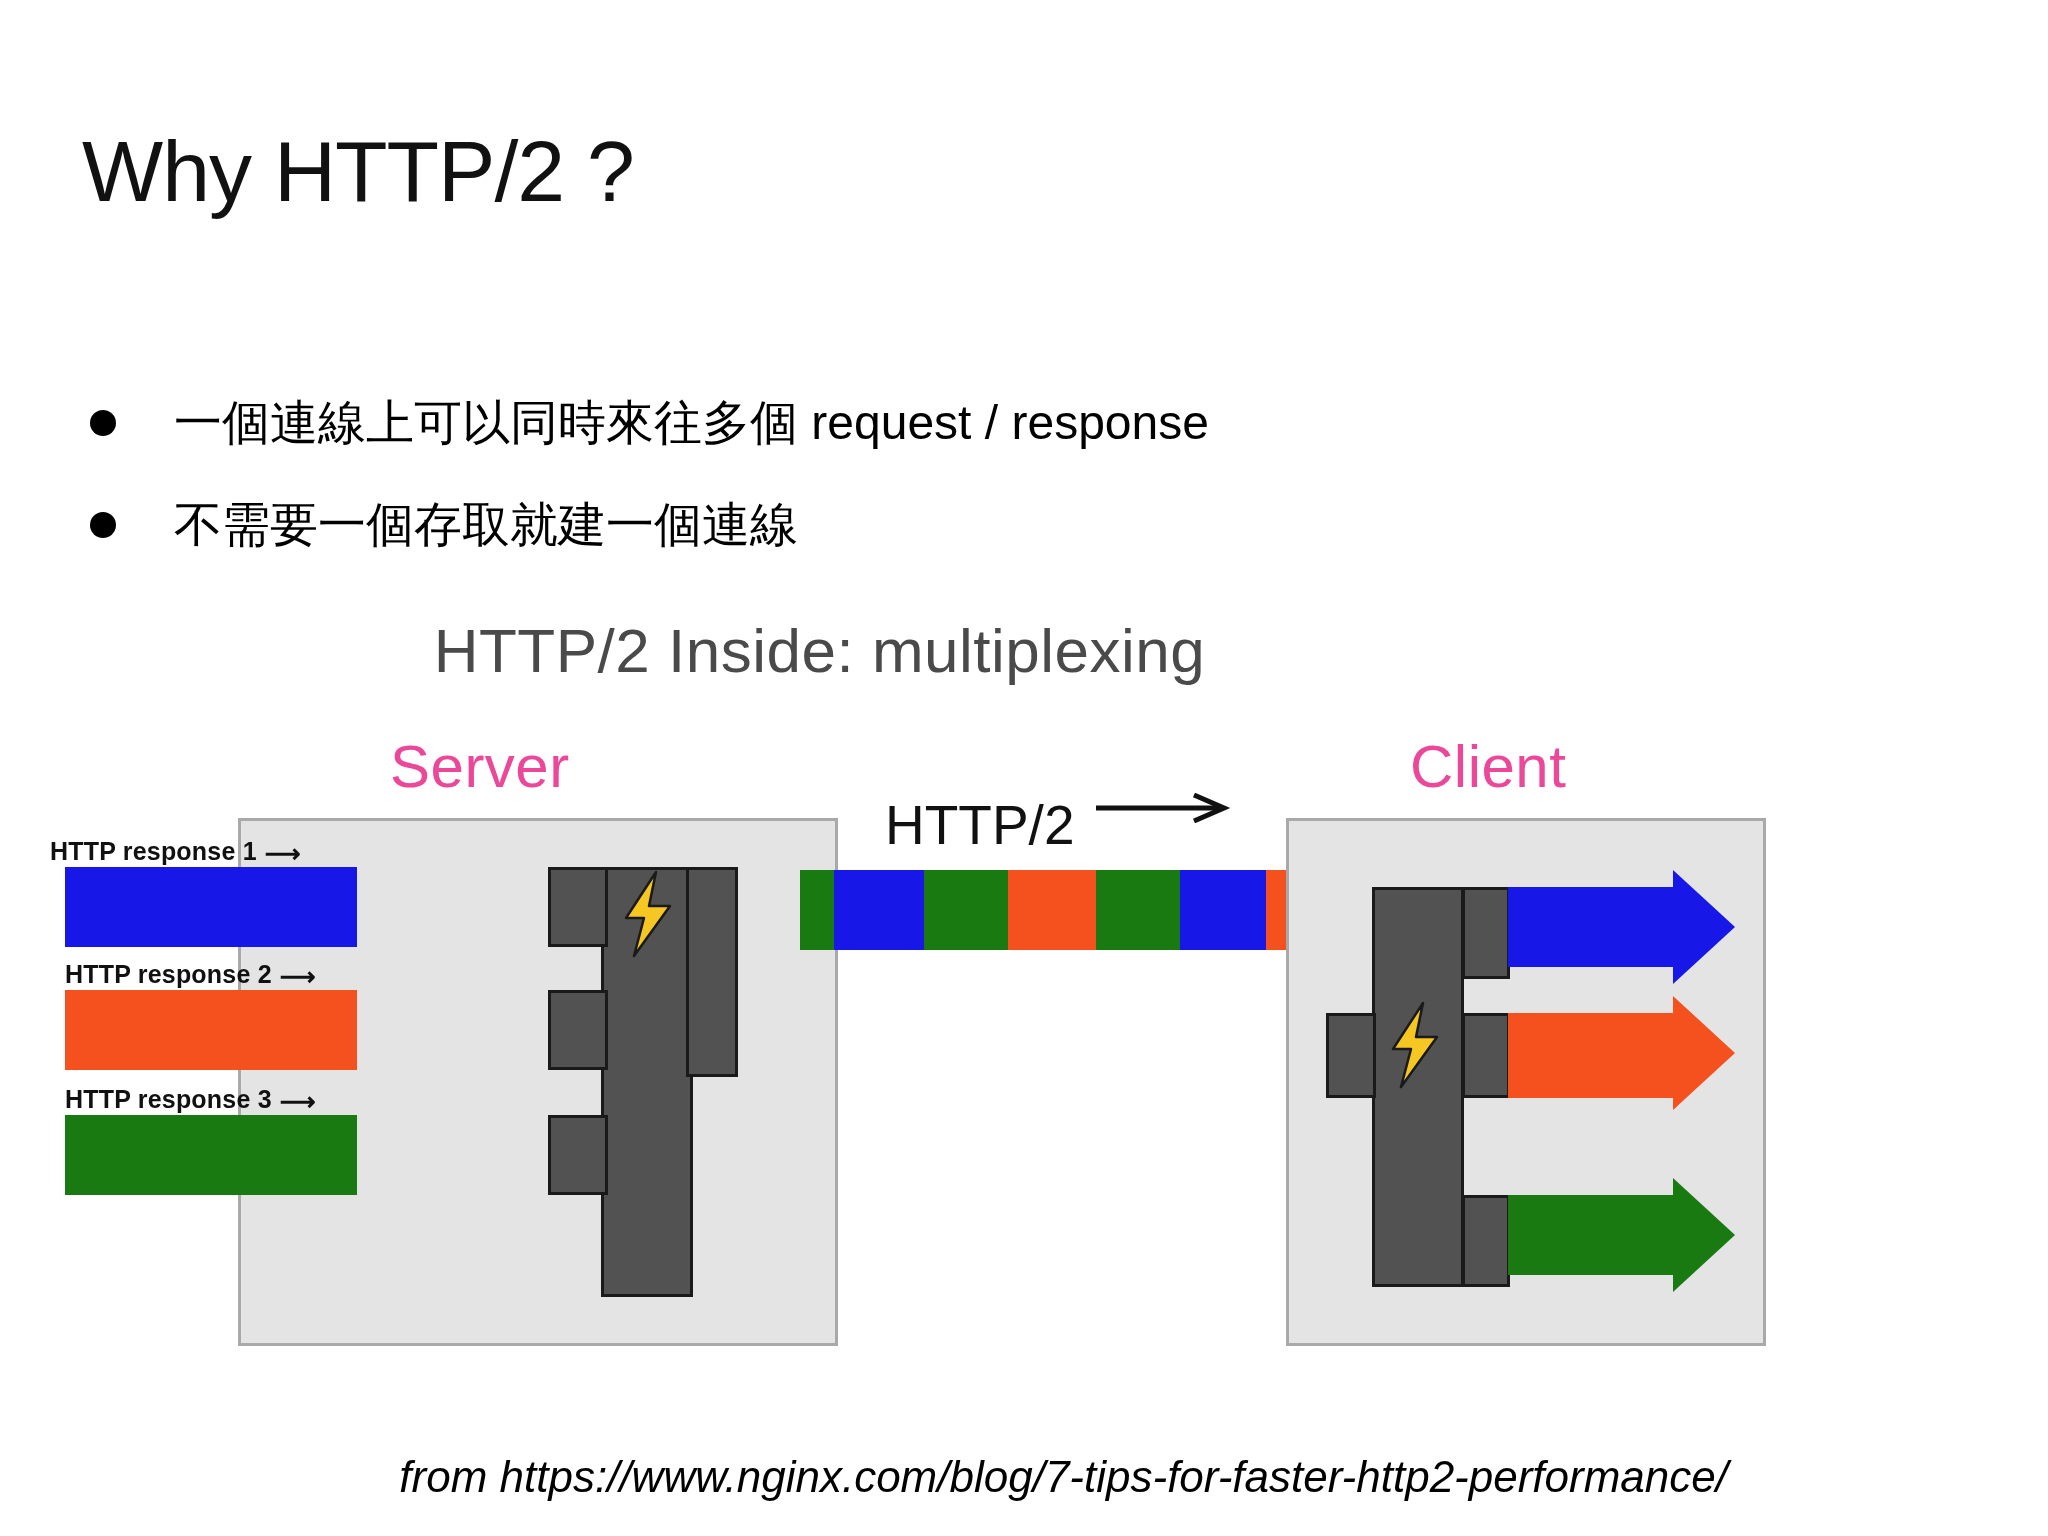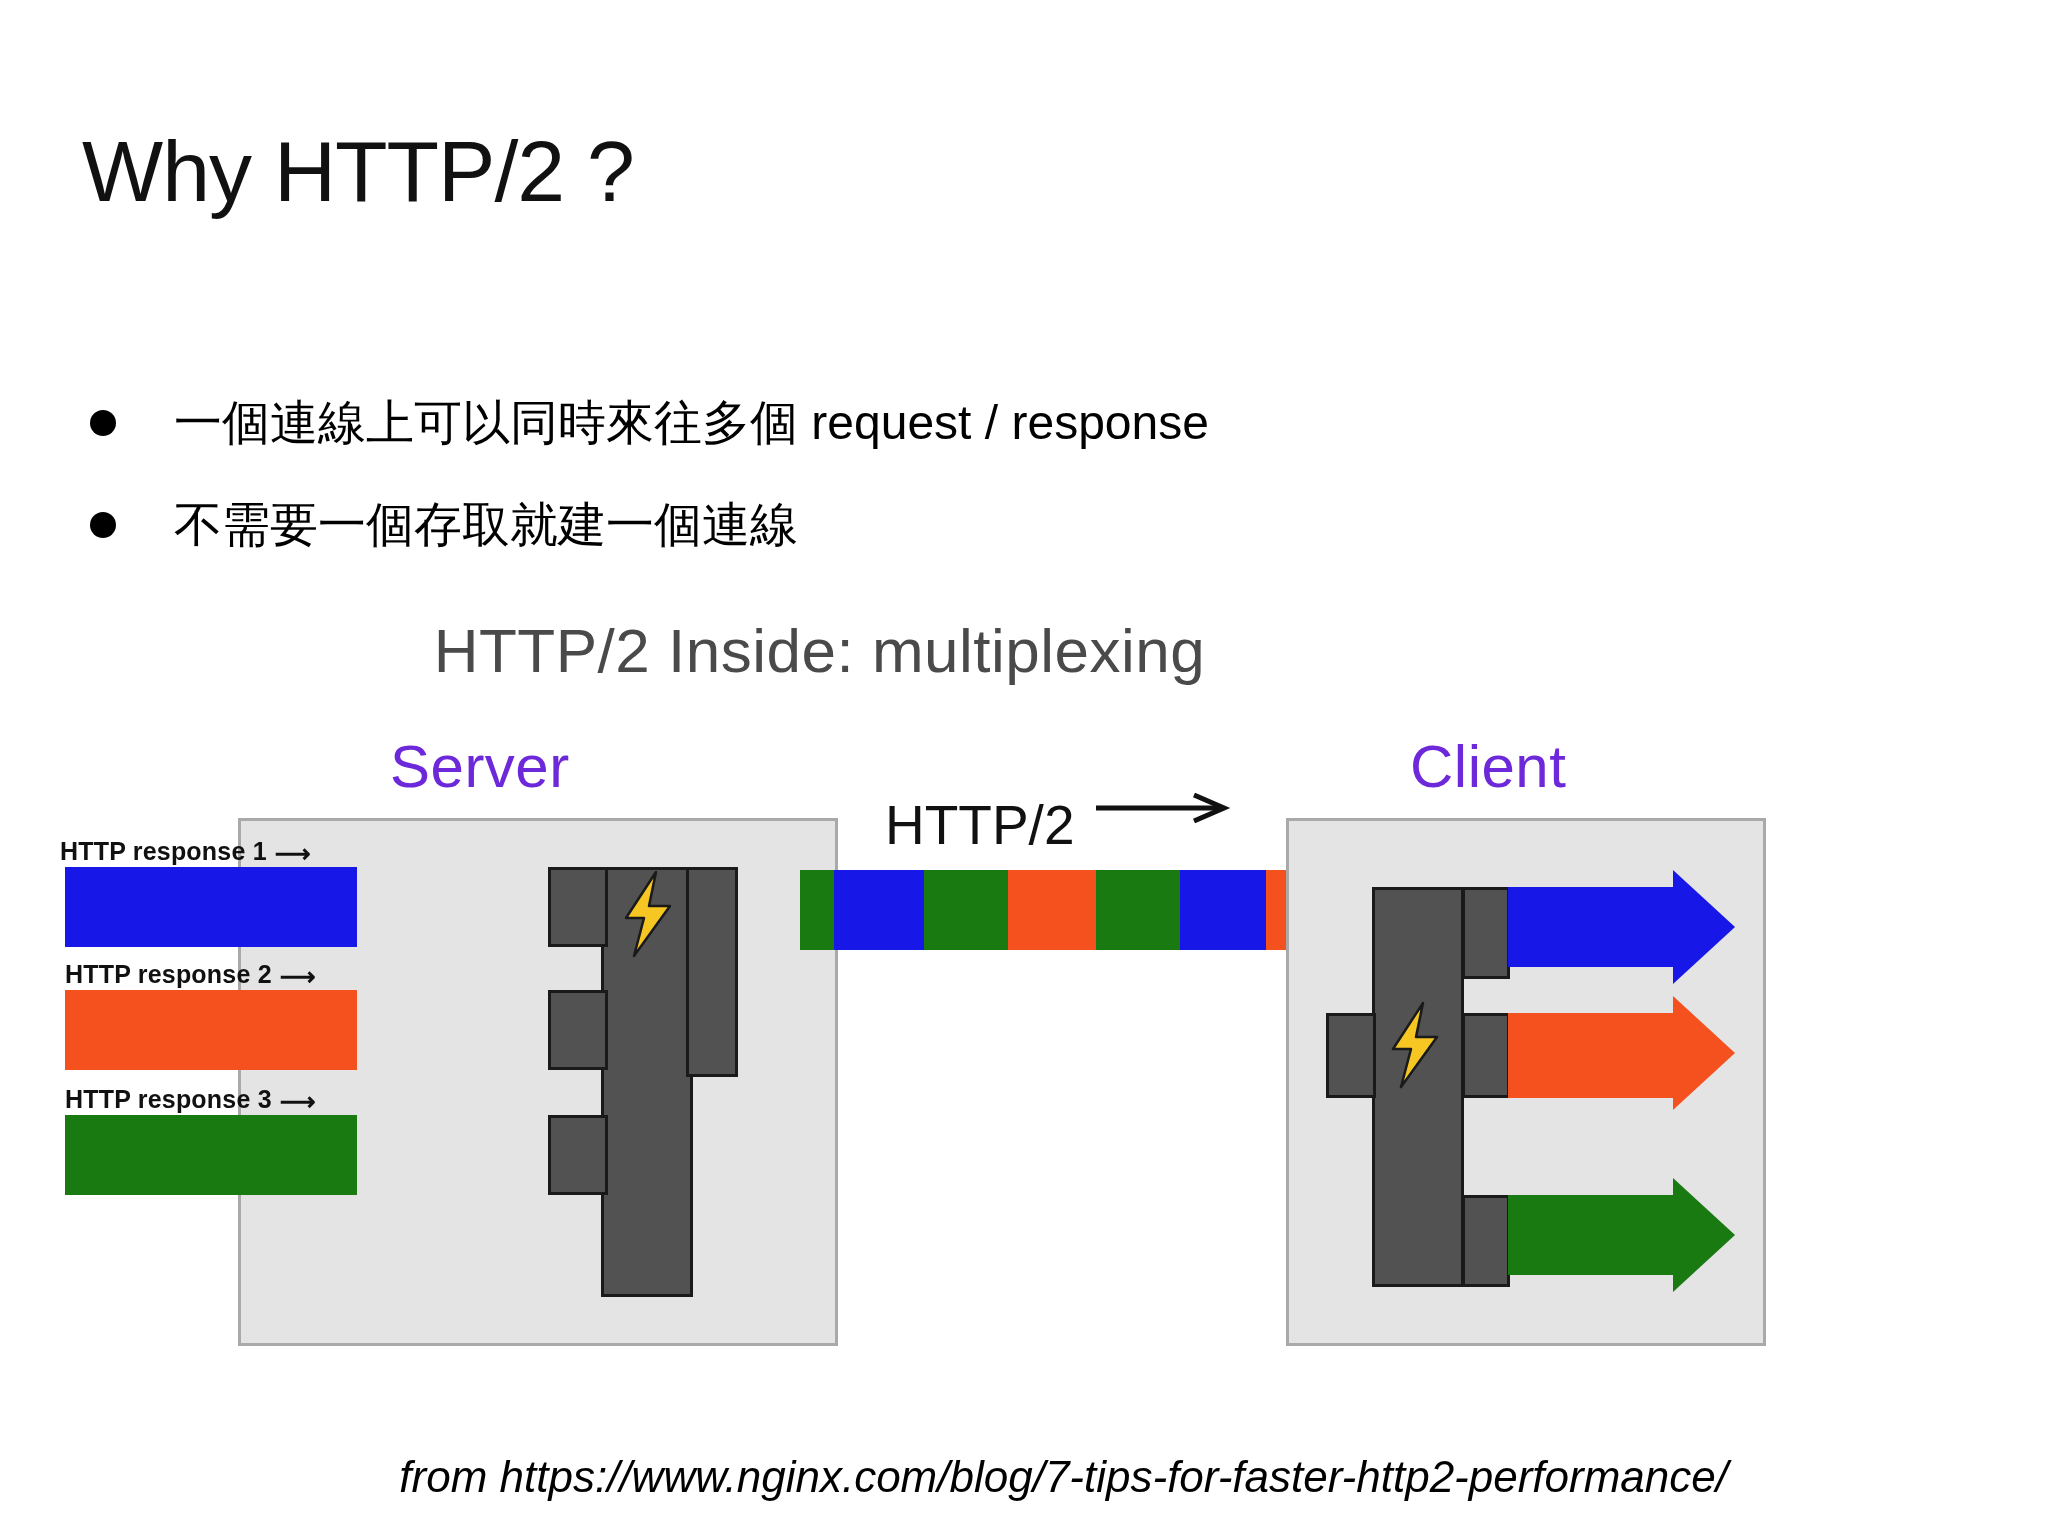--- a/index.html
+++ b/index.html
@@ -73,21 +73,21 @@
     text-align: center;
     font-size: 62px;
     color: #4a4a4a;
     letter-spacing: 0.5px;
   }
 
   
   .endpoint-label {
     position: absolute;
     font-size: 60px;
-    color: #6d28d9;
+    color: #ec4899;
     letter-spacing: 0.5px;
   }
   .label-server { left: 390px;  top: 117px; }
   .label-client { left: 1410px; top: 117px; }
 
   
   .panel {
     position: absolute;
     background: #e4e4e4;
     border: 3px solid #a9a9a9;
@@ -229,21 +229,21 @@
   <div class="comb" style="left:601px; top:252px; width:92px; height:430px;"></div>
   <div class="comb" style="left:548px; top:252px; width:60px; height:80px;"></div>
   <div class="comb" style="left:548px; top:375px; width:60px; height:80px;"></div>
   <div class="comb" style="left:548px; top:500px; width:60px; height:80px;"></div>
   <div class="comb" style="left:686px; top:252px; width:52px; height:210px;"></div>
 
   <svg class="bolt" style="left:616px; top:255px;" viewBox="0 0 62 88">
     <polygon points="40,2 10,48 28,48 18,86 54,36 33,36" fill="#f6c722" stroke="#1a1a1a" stroke-width="2.5" stroke-linejoin="round"></polygon>
   </svg>
 
-  <div class="resp-label" style="left:60px; top:222px;">
+  <div class="resp-label" style="left:50px; top:222px;">
     <span>HTTP response 1</span><span class="resp-arrow">⟶</span>
   </div>
   <div class="resp-bar bar-blue" style="top: 252px; background: rgb(23, 23, 232);"></div>
 
   <div class="resp-label" style="left:65px; top:345px;">
     <span>HTTP response 2</span><span class="resp-arrow">⟶</span>
   </div>
   <div class="resp-bar bar-orange" style="top: 375px; background: rgb(244, 81, 30);"></div>
 
   <div class="resp-label" style="left:65px; top:470px;">

